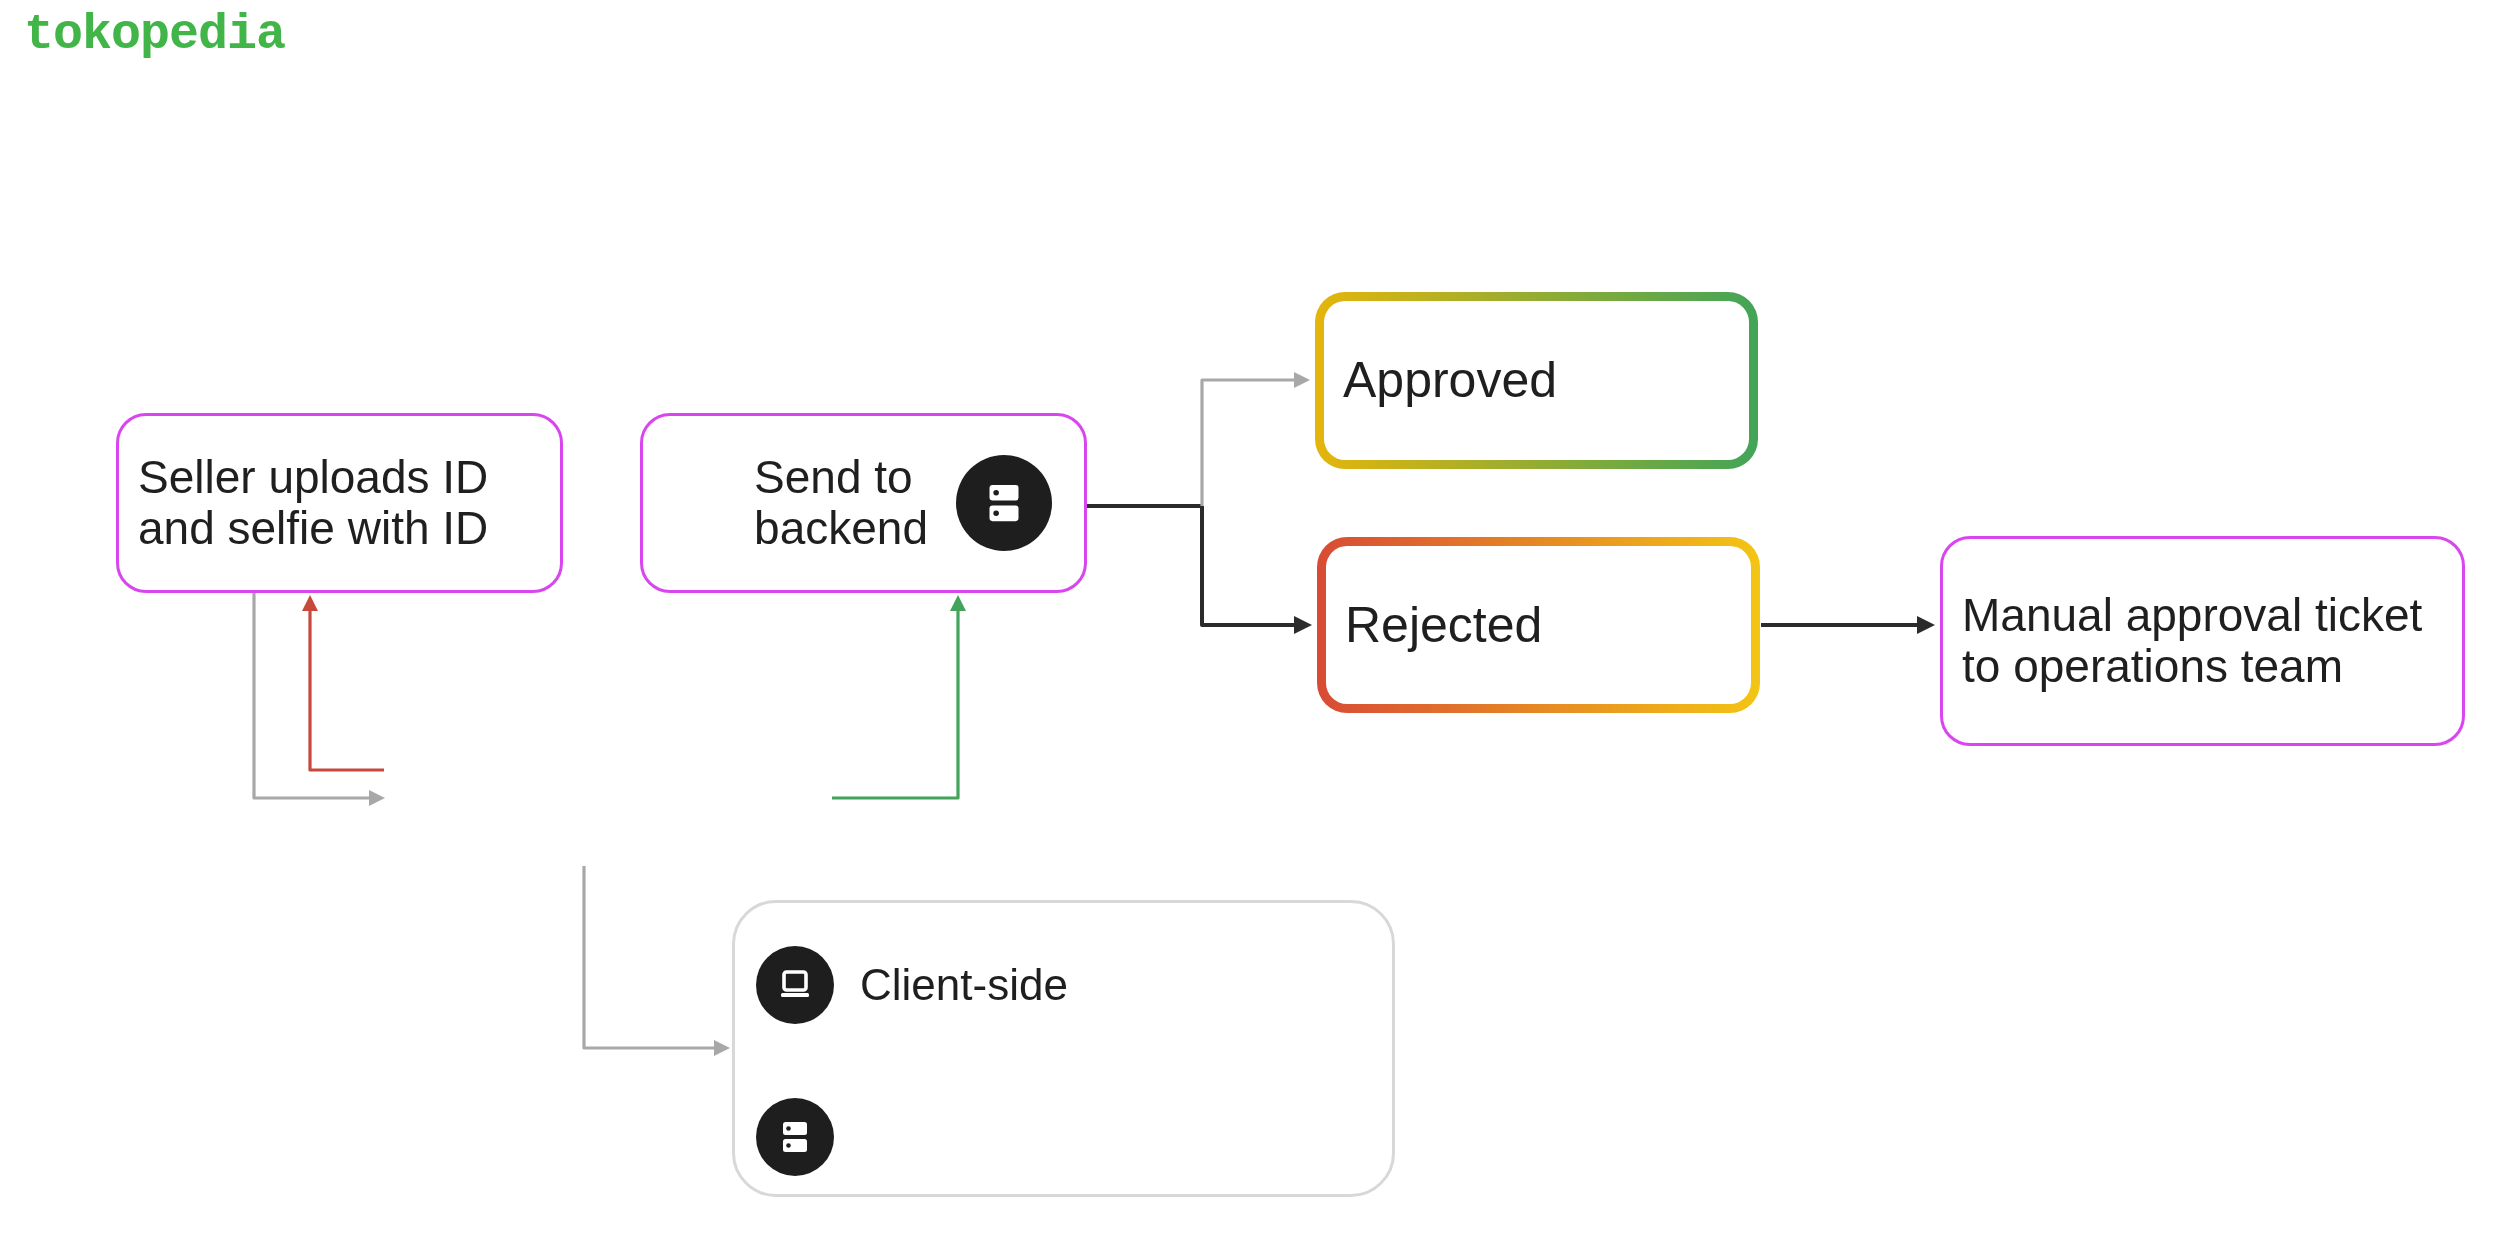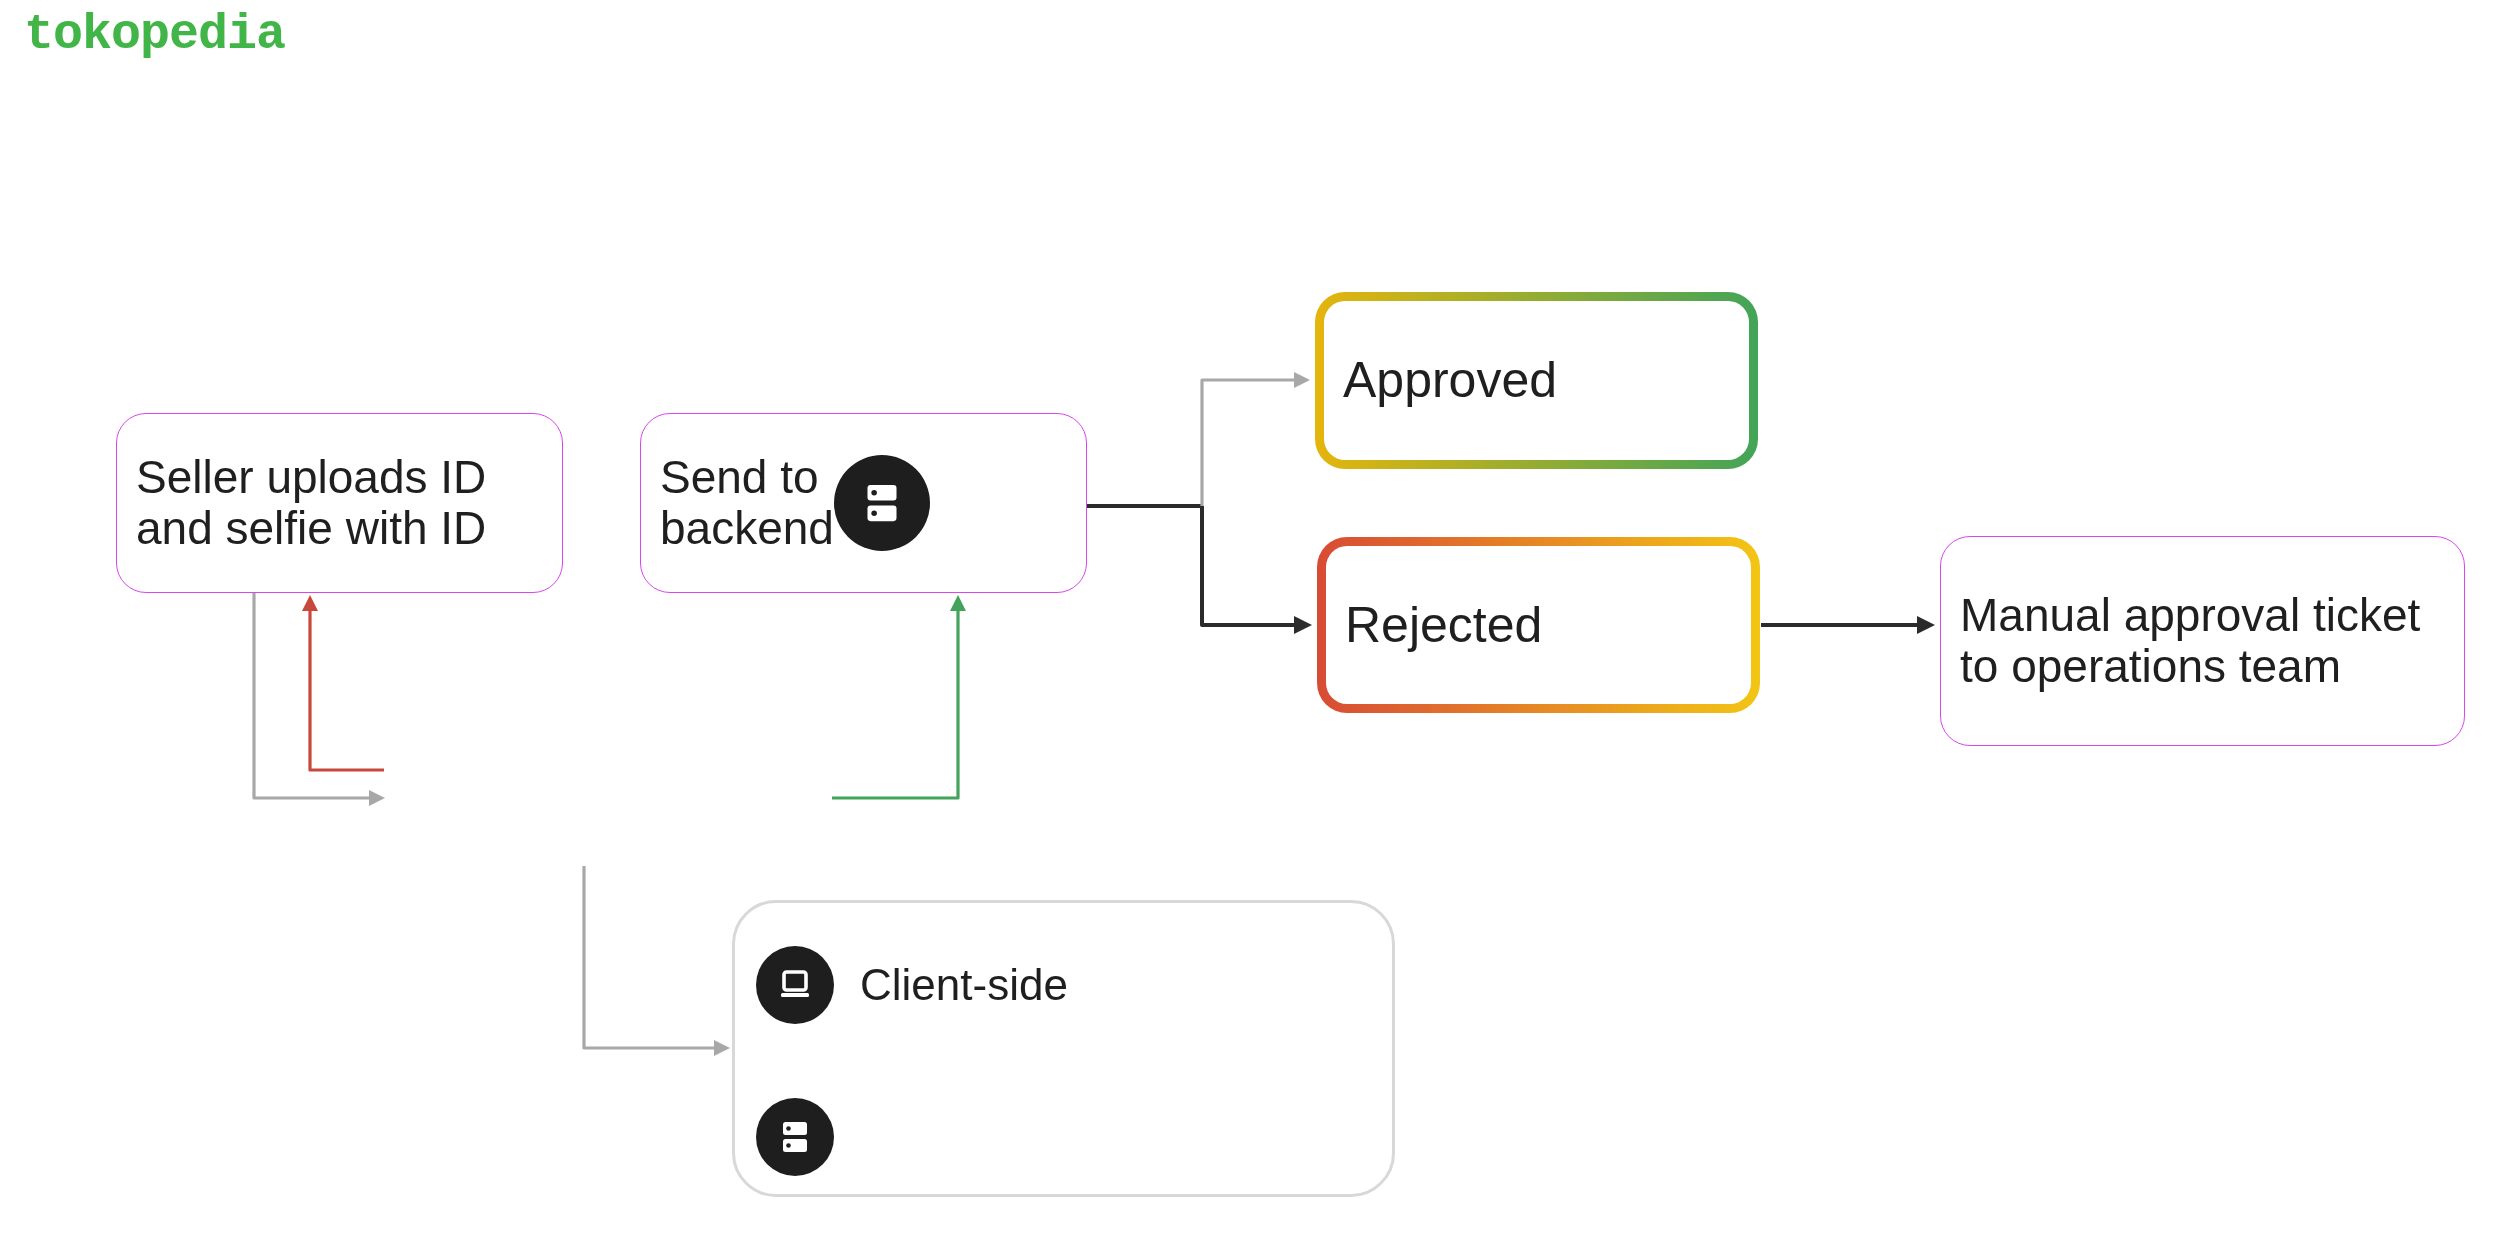--- a/index.html
+++ b/index.html
@@ -17,39 +17,40 @@
   .conn { fill:none; stroke-linejoin:round; stroke-linecap:butt; }
   .w3 { stroke-width:3.2px; }
   .w4 { stroke-width:4px; }
   .stroke-gray  { stroke:var(--c-gray); }  .fill-gray  { fill:var(--c-gray); stroke:none; }
   .stroke-red   { stroke:var(--c-red); }   .fill-red   { fill:var(--c-red); stroke:none; }
   .stroke-green { stroke:var(--c-green); } .fill-green { fill:var(--c-green); stroke:none; }
   .stroke-black { stroke:var(--c-black); } .fill-black { fill:var(--c-black); stroke:none; }
 
   .node { position:absolute; box-sizing:border-box; display:flex; }
   .plain {
-    border:1px solid #d946ef; border-radius:30px; background:#ffffff;
+    border:3px solid #d946ef; border-radius:30px; background:#ffffff;
     align-items:center;
   }
   .grad {
     background:linear-gradient(90deg, var(--g1), var(--g2));
     border-radius:30px; padding:9px;
   }
   .grad .node-inner {
     flex:1; display:flex; align-items:center;
     background:#ffffff; border-radius:21px;
   }
   .node-label {
     white-space:pre-line; font-size:46px; line-height:1.1;
     padding-left:19px; color:#1f1f1f;
   }
   .node-label.big { font-size:50px; }
   .node-row {
-    flex:1; display:flex; align-items:center; justify-content:flex-start;
+    flex:1; display:flex; align-items:center; justify-content:flex-end;
     padding-right:32px;
+    gap:28px;
   }
   .icon-circle {
     background:#1e1e1e; border-radius:50%;
     display:flex; align-items:center; justify-content:center; flex:0 0 auto;
   }
   .icon-circle.size-96 { width:96px; height:96px; }
   .icon-circle.size-78 { width:78px; height:78px; }
 
   #legend-box {
     position:absolute; left:732px; top:900px; width:663px; height:297px;

